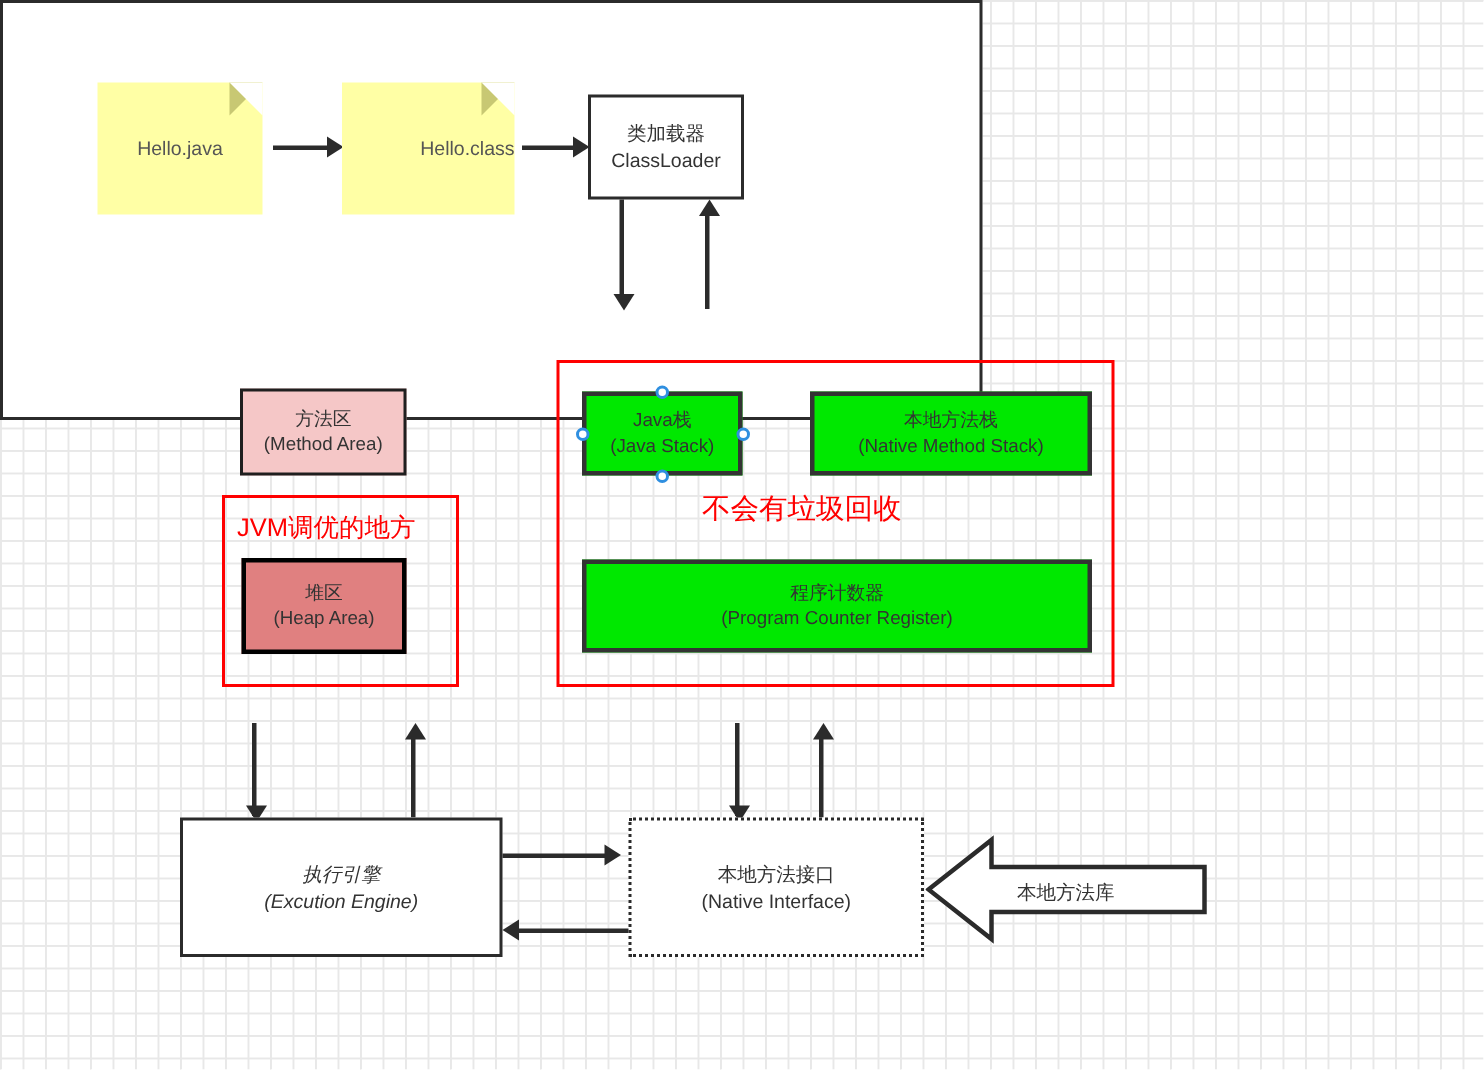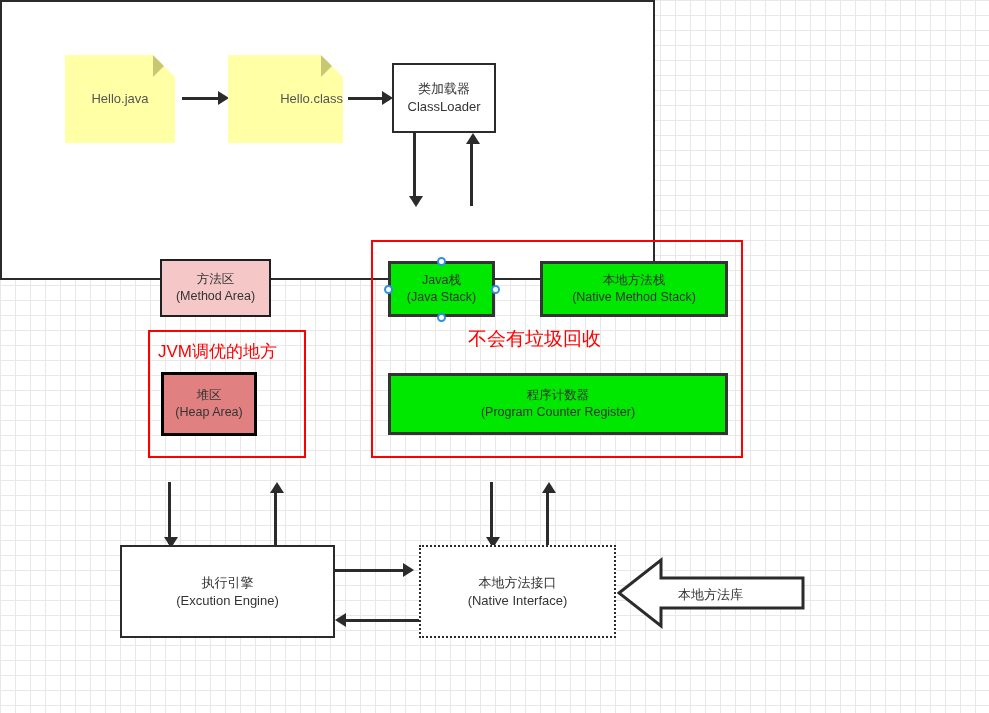--- a/index.html
+++ b/index.html
@@ -179,21 +179,21 @@
 
 
   <div class="node box-pink" style="left:160px; top:259px; width:111px; height:58px;">
     <span>方法区
 (Method Area)</span>
   </div>
 
   <div class="red-region" style="left:148px; top:330px; width:158px; height:128px;"></div>
   <div class="red-label" style="left:158px; top:340px;">JVM调优的地方</div>
 
-  <div class="node box-salmon" style="left:161px; top:372px; width:96px; height:64px;">
+  <div class="node box-salmon" style="left:161px; top:372px; width:110px; height:64px;">
     <span>堆区
 (Heap Area)</span>
   </div>
 
   <div class="red-region" style="left:371px; top:240px; width:372px; height:218px;"></div>
 
   <div class="node box-green" style="left:388px; top:261px; width:107px; height:56px;">
     <span>Java栈
 (Java Stack)</span>
   </div>
@@ -219,21 +219,21 @@
 
   <div class="ln-v" style="left:274px; top:487px; height:58px;"></div>
   <div class="arw arw-up" style="left:270px; top:482px;"></div>
 
   <div class="ln-v" style="left:490px; top:482px; height:62px;"></div>
   <div class="arw arw-down" style="left:486px; top:537px;"></div>
 
   <div class="ln-v" style="left:546px; top:487px; height:58px;"></div>
   <div class="arw arw-up" style="left:542px; top:482px;"></div>
 
-  <div class="node box-plain" style="left:120px; top:545px; width:215px; height:93px;">
+  <div class="node box-plain" style="left:120px; top:545px; width:215px; height:93px;font-style:italic;">
     <span>执行引擎
 (Excution Engine)</span>
   </div>
 
   <div class="ln-h" style="left:335px; top:569px; width:74px;"></div>
   <div class="arw arw-right" style="left:403px; top:563px;"></div>
 
   <div class="ln-h" style="left:346px; top:619px; width:74px;"></div>
   <div class="arw arw-left" style="left:335px; top:613px;"></div>
 

